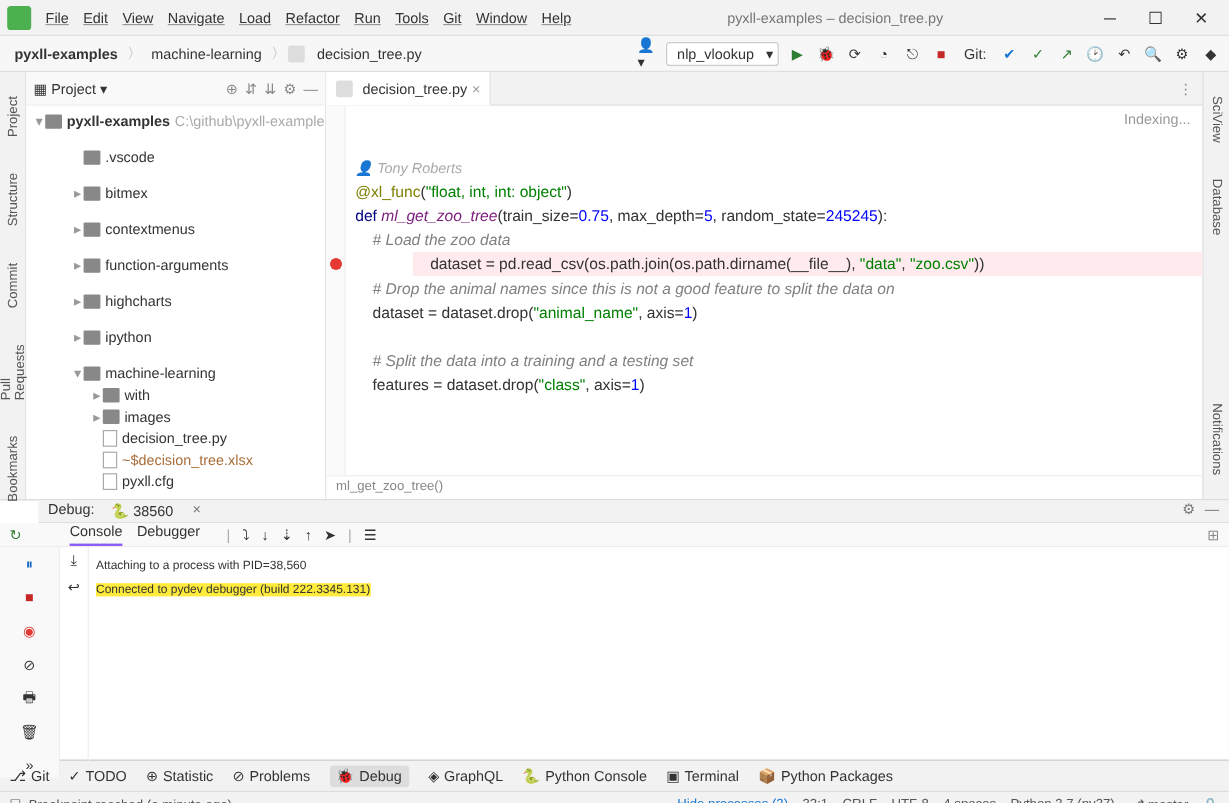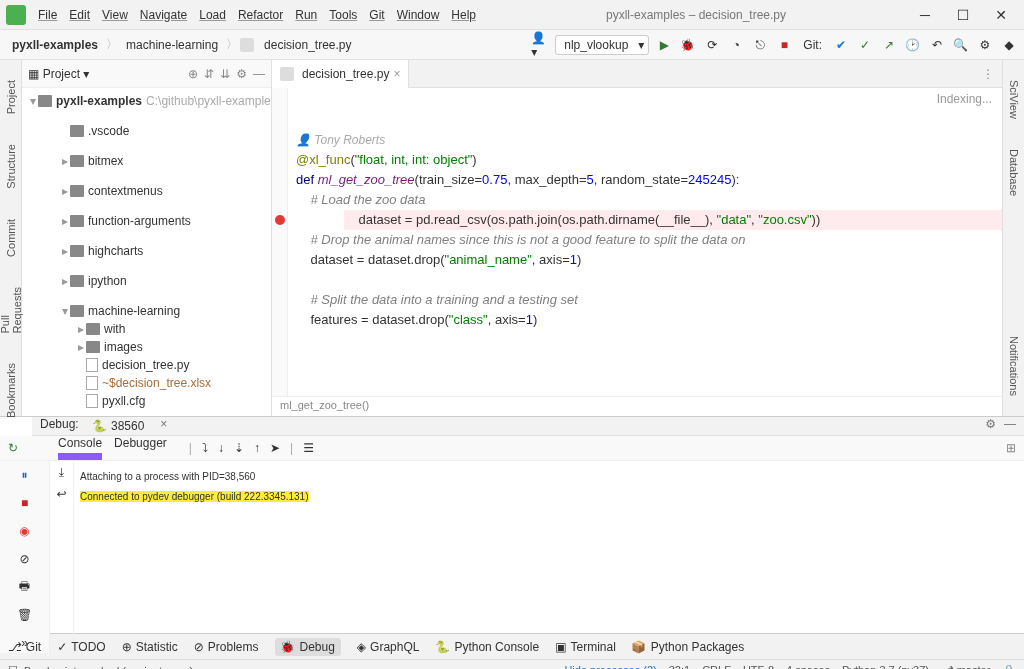--- a/index.html
+++ b/index.html
@@ -60,21 +60,21 @@
 .right-gutter { width: 22px; background: #f2f2f2; border-left: 1px solid #e0e0e0; display: flex; flex-direction: column; align-items: center; padding-top: 20px; gap: 30px; }
 .right-gutter .tab { writing-mode: vertical-rl; color: #555; cursor: pointer; font-size: 11px; }
 .debug-panel { height: 217px; border-top: 1px solid #ccc; display: flex; flex-direction: column; background: #fff; }
 .debug-header { height: 26px; display: flex; align-items: flex-start; background: #f2f2f2; border-bottom: 1px solid #e0e0e0; padding: 0 8px; gap: 8px; margin-left: 32px; }
 .debug-header .tab-active { padding: 2px 6px; color: #333; }
 .debug-header .close { margin-left: 2px; color: #777; cursor: pointer; }
 .debug-header .right { margin-left: auto; display: flex; gap: 8px; color: #777;}
 .debug-toolbar { height: 28px; display: flex; align-items: center; border-bottom: 1px solid #eee; background: #f9f9f9; padding: 0 8px; gap: 10px; }
 .debug-toolbar .sub-tabs { display: flex; gap: 12px; margin-left: 30px;}
 .debug-toolbar .sub-tab { cursor: pointer; }
-.debug-toolbar .sub-tab.active { border-bottom: 7px solid #8b5cf6; padding-bottom: 3px; text-align: center; }
+.debug-toolbar .sub-tab.active { border-bottom: 2px solid #8b5cf6; padding-bottom: 3px; text-align: center; }
 .debug-body { flex: 1; display: flex; }
 .debug-left { width: 50px; background: #f9f9f9; border-right: 1px solid #eee; display: flex; flex-direction: column; align-items: center; padding-top: 4px; gap: 8px; }
 .debug-left .btn { width: 20px; height: 20px; cursor: pointer; display:flex;align-items:center;justify-content:center;}
 .console { flex: 1; font-family: "Consolas", monospace; font-size: 10px; line-height: 20px; padding: 6px; overflow: hidden;}
 .console .line1 { color: #333; }
 .console .line2 { color: #1565c0; }
 .console .line3 { background: #ffeb3b; color: #333; display: inline; }
 .bottom-tabs { height: 26px; background: #f2f2f2; border-top: 1px solid #ccc; display: flex; align-items: center; padding: 0 8px; gap: 16px; }
 .bottom-tabs .btab { display: flex; align-items: center; gap: 4px; cursor: pointer; font-size: 12px; }
 .bottom-tabs .btab.active { background: #ddd; padding: 2px 6px; border-radius: 3px; }

